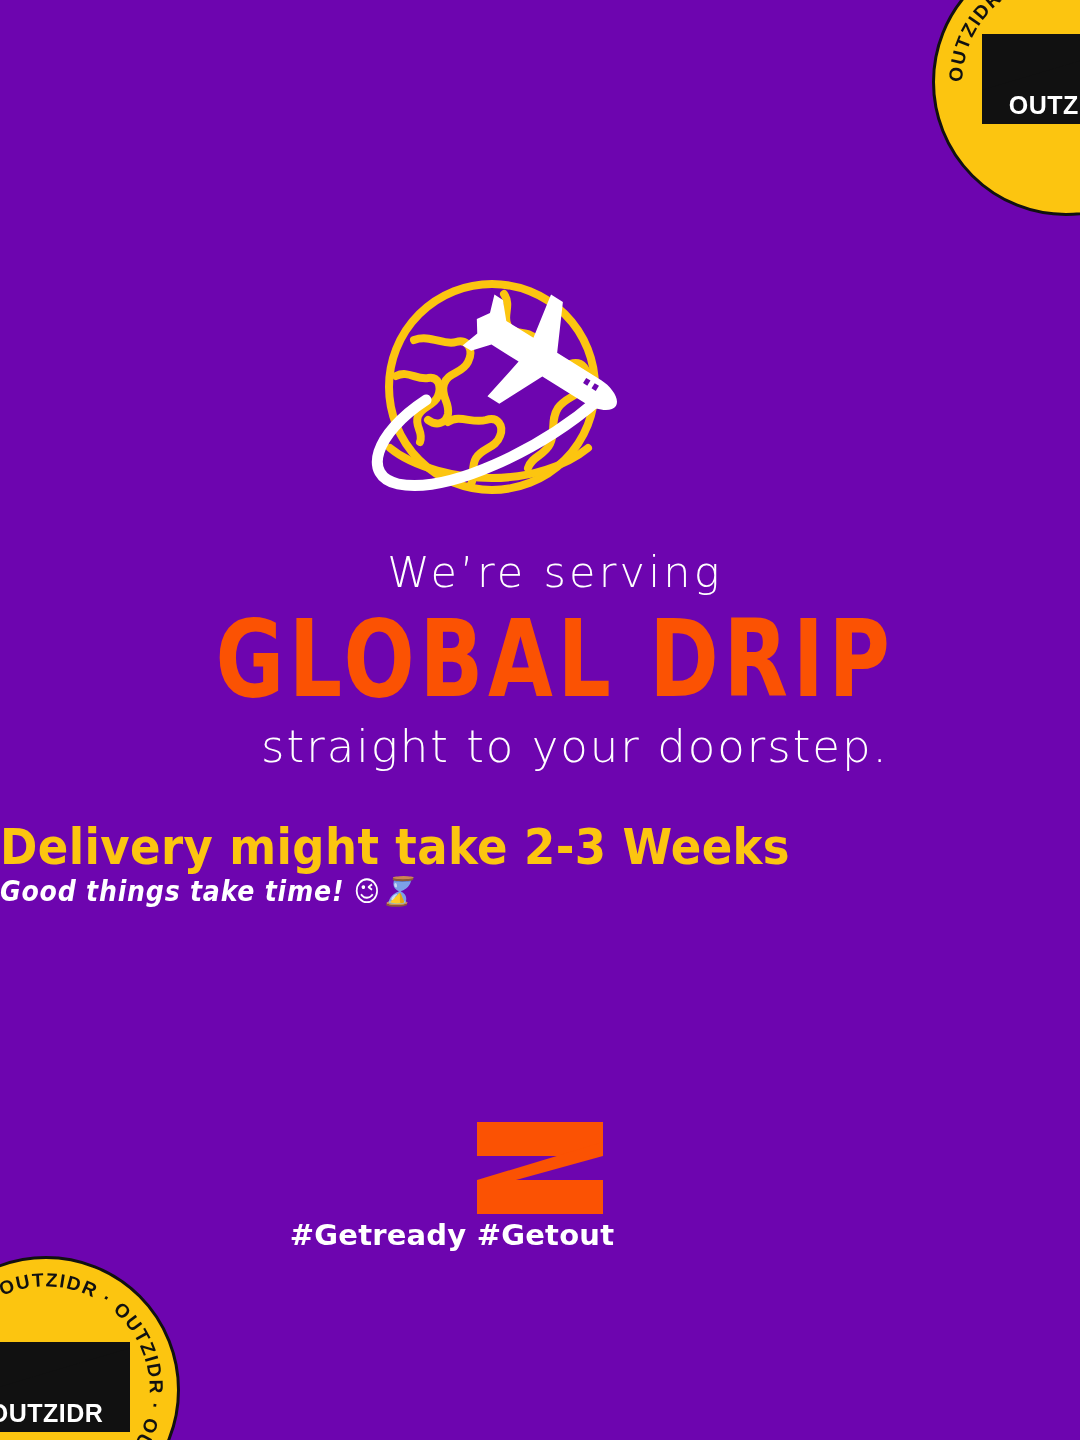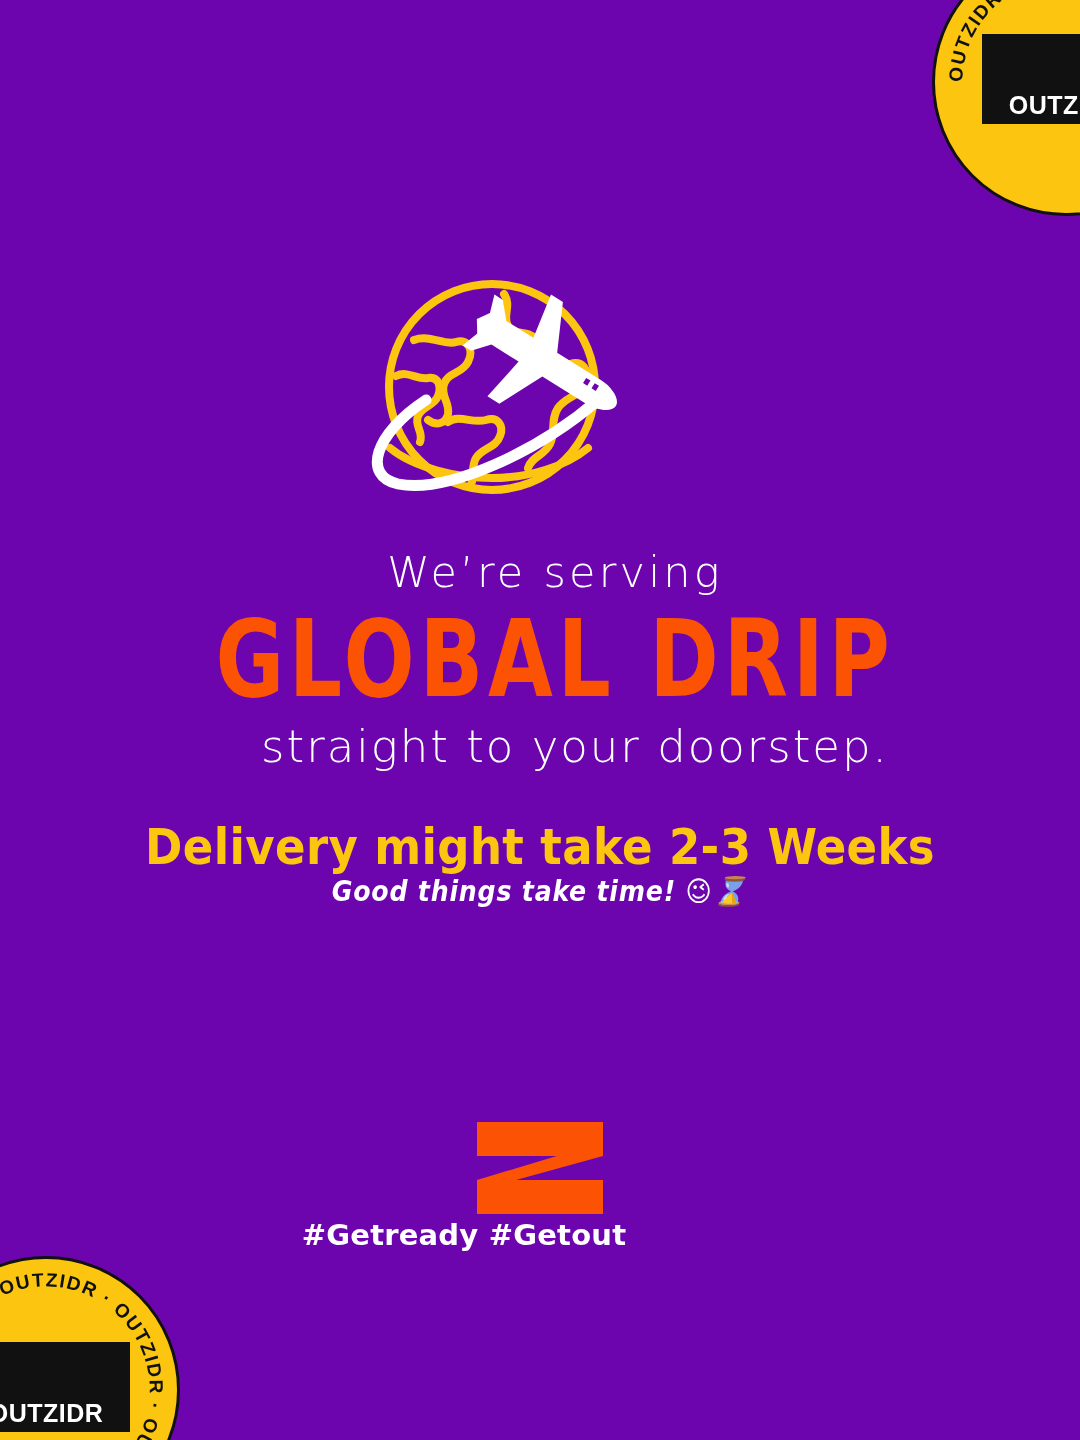--- a/index.html
+++ b/index.html
@@ -117,21 +117,20 @@
     line-height: 1.1;
     margin-top: 14px;
     padding-left: 40px;
   }
 
   .delivery-group {
     position: absolute;
     left: 0;
     top: 820px;
     width: 1080px;
-    text-align: center;
   }
   .line-delivery {
     font-family: "DejaVu Sans Condensed", "Liberation Sans Narrow", "Liberation Sans", sans-serif;
     font-size: 50px;
     font-weight: bold;
     color: #FCC510;
     letter-spacing: 0.4px;
     line-height: 1.1;
   }
   .line-goodthings {
@@ -148,21 +147,21 @@
     position: absolute;
     left: 472px;
     top: 1122px;
     width: 136px;
     height: 92px;
   }
   #footer-logo svg { display:block; width:100%; height:100%; }
 
   .line-hashtags {
     position: absolute;
-    left: 16px;
+    left: 4px;
     top: 1218px;
     width: 896px;
     text-align: center;
     font-family: "DejaVu Sans", sans-serif;
     font-size: 29px;
     font-weight: bold;
     color: #FFFFFF;
     letter-spacing: 0.2px;
   }
 </style>

